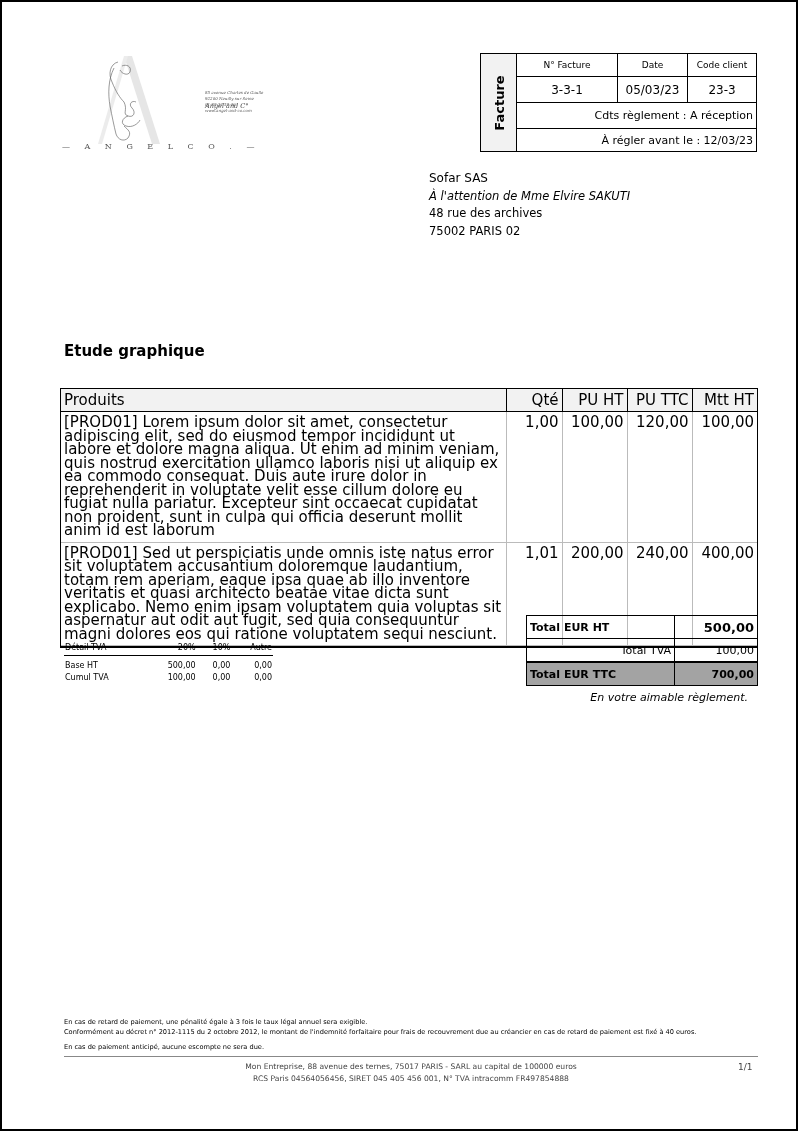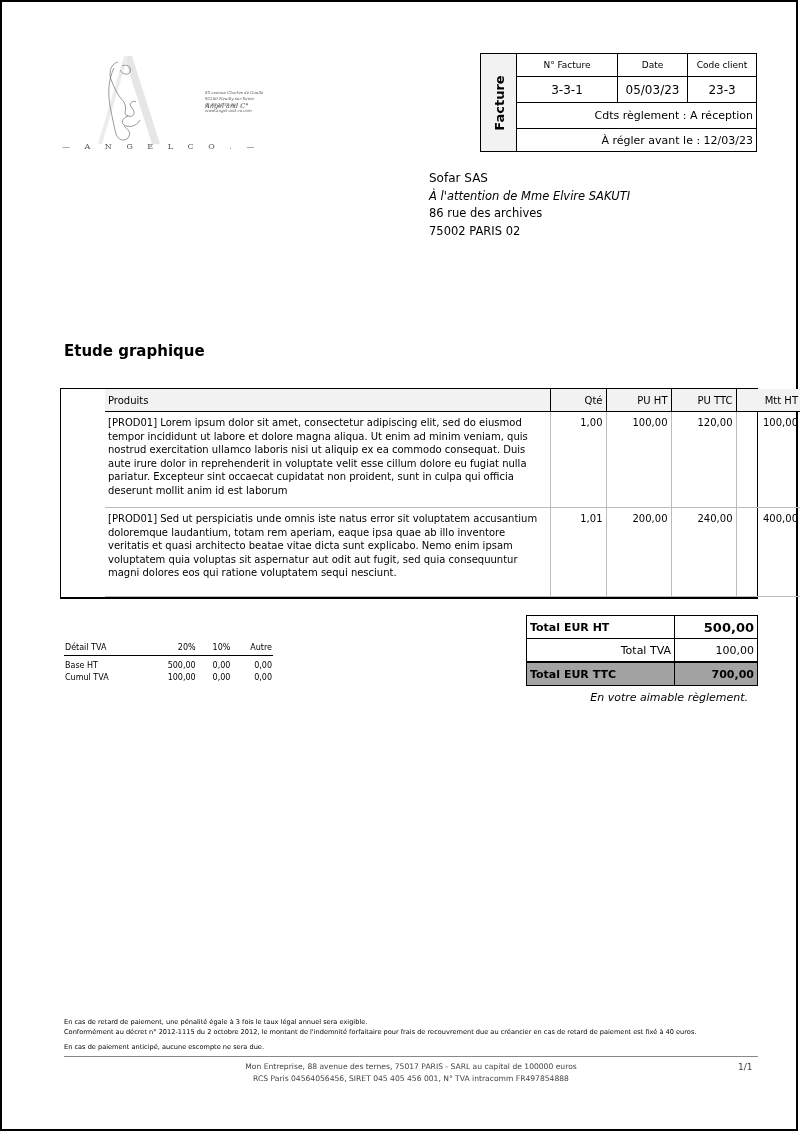--- a/index.html
+++ b/index.html
@@ -46,21 +46,21 @@
   .client { position: absolute; left: 427px; top: 168px; font-size: 11.5px; line-height: 17.5px; }
   .client .name { font-size: 12px; }
   .client .attn { font-style: italic; }
 
   
   .doc-title { position: absolute; left: 62px; top: 340px; font-size: 15px; font-weight: bold; }
 
   
   .prod { position: absolute; left: 58px; top: 386px; width: 698px; border: 1px solid #000;
           border-bottom: 2px solid #000; box-sizing: border-box; }
-  .prod table { width: 100%; border-collapse: collapse; table-layout: fixed; font-size: 10px; margin-left: 44px; }
+  .prod table { width: 100%; border-collapse: collapse; table-layout: fixed; font-size: 15px; }
   .prod th { background: #f2f2f2; font-weight: normal; height: 22px; padding: 0 3px;
              border-bottom: 1px solid #000; border-left: 1px solid #000; }
   .prod th:first-child { border-left: none; text-align: left; }
   .prod th.num { text-align: right; }
   .prod td { vertical-align: top; padding: 4px 3px; line-height: 13.5px; border-left: 1px solid #bbb;
              border-bottom: 1px solid #bbb; }
   .prod td:first-child { border-left: none; }
   .prod tr:last-child td { border-bottom: 1px solid #bbb; }
   .prod td.num { text-align: right; }
   .prod tr.r1 td { height: 87px; }
@@ -136,21 +136,21 @@
       </div>
       <div class="inv-row h4">
         <div class="inv-full">À régler avant le : 12/03/23</div>
       </div>
     </div>
   </div>
 
   <div class="client">
     <div class="name">Sofar SAS</div>
     <div class="attn">À l'attention de Mme Elvire SAKUTI</div>
-    <div>86 rue des archives</div>
+    <div>48 rue des archives</div>
     <div>75002 PARIS 02</div>
   </div>
 
   <div class="doc-title">Etude graphique</div>
 
   <div class="prod">
     <table>
       <colgroup>
         <col style="width:445px">
           <col style="width:56px">

